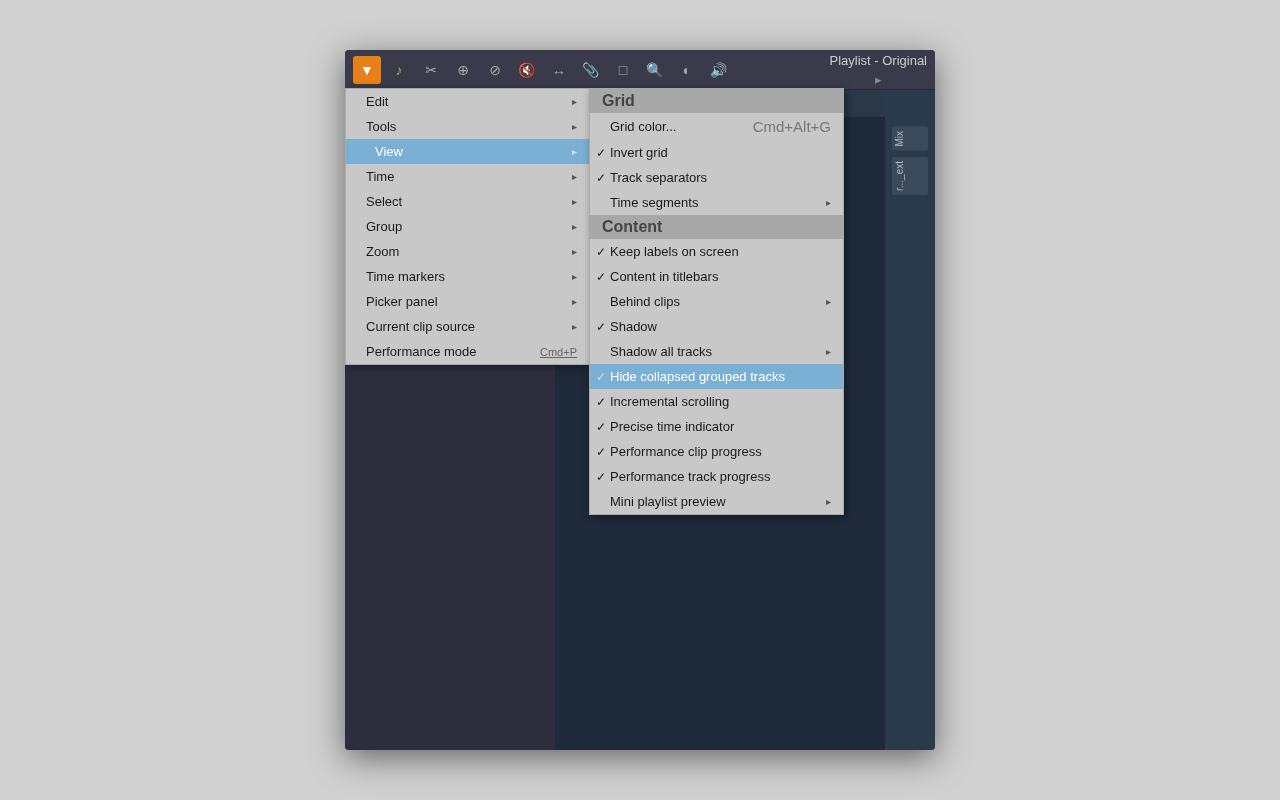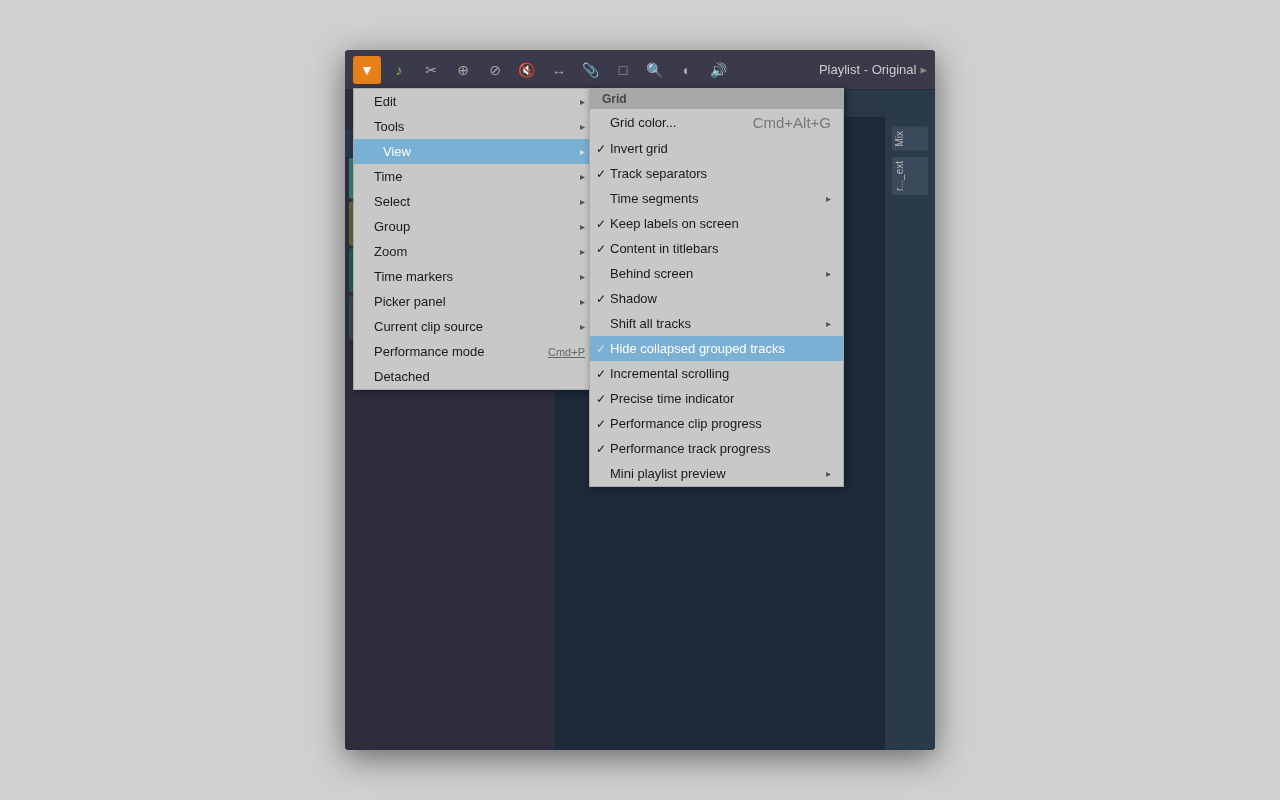--- a/index.html
+++ b/index.html
@@ -56,20 +56,21 @@
       color: #7ec850;
     }
 
     .toolbar-title {
       margin-left: auto;
       color: #ccc;
       font-size: 13px;
       display: flex;
       align-items: center;
       gap: 4px;
+      flex-direction: column;
     }
 
     .toolbar-title .arrow {
       color: #888;
     }
 
     
     .content-area {
       display: flex;
       flex: 1;
@@ -170,21 +171,21 @@
       left: 0;
       right: 0;
       bottom: 0;
       pointer-events: none;
     }
 
     
     .main-menu {
       position: absolute;
       top: 38px;
-      left: 8px;
+      left: 0;
       width: 245px;
       background: #c8c8c8;
       border: 1px solid #aaa;
       box-shadow: 2px 2px 8px rgba(0,0,0,0.4);
       pointer-events: all;
       z-index: 10;
     }
 
     .menu-item {
       display: flex;
@@ -235,21 +236,21 @@
       background: #c8c8c8;
       border: 1px solid #aaa;
       box-shadow: 2px 2px 8px rgba(0,0,0,0.4);
       pointer-events: all;
       z-index: 11;
     }
 
     .sub-menu-section {
       background: #a8a8a8;
       padding: 3px 12px;
-      font-size: 12px;
+      font-size: 16px;
       color: #444;
       font-weight: bold;
     }
 
     .sub-menu-item {
       display: flex;
       align-items: center;
       padding: 5px 12px 5px 20px;
       cursor: pointer;
       color: #1a1a1a;
@@ -450,24 +451,20 @@
         <span class="arrow-right">▸</span>
       </div>
       <div class="menu-item">
         <span>Current clip source</span>
         <span class="arrow-right">▸</span>
       </div>
       <div class="menu-item">
         <span>Performance mode</span>
         <span class="shortcut">Cmd+P</span>
       </div>
-      <div class="menu-item">
-        <span class="check"></span>
-        <span>Detached</span>
-      </div>
     </div>
 
     <div class="sub-menu">
 
       <div class="sub-menu-section">Grid</div>
       <div class="sub-menu-item">
         <span>Grid color...</span>
         <span class="shortcut">Cmd+Alt+G</span>
       </div>
       <div class="sub-menu-item">
@@ -476,38 +473,39 @@
       </div>
       <div class="sub-menu-item">
         <span class="check">✓</span>
         <span>Track separators</span>
       </div>
       <div class="sub-menu-item">
         <span>Time segments</span>
         <span class="arrow-right">▸</span>
       </div>
 
+      <div class="sub-menu-section">Content</div>
       <div class="sub-menu-item">
         <span class="check">✓</span>
         <span>Keep labels on screen</span>
       </div>
       <div class="sub-menu-item">
         <span class="check">✓</span>
         <span>Content in titlebars</span>
       </div>
       <div class="sub-menu-item">
-        <span>Behind screen</span>
+        <span>Behind clips</span>
         <span class="arrow-right">▸</span>
       </div>
       <div class="sub-menu-item">
         <span class="check">✓</span>
         <span>Shadow</span>
       </div>
       <div class="sub-menu-item">
-        <span>Shift all tracks</span>
+        <span>Shadow all tracks</span>
         <span class="arrow-right">▸</span>
       </div>
       <div class="sub-menu-item highlighted">
         <span class="check" style="color:#ddd;">✓</span>
         <span>Hide collapsed grouped tracks</span>
       </div>
 
       <div class="sub-menu-item">
         <span class="check">✓</span>
         <span>Incremental scrolling</span>

